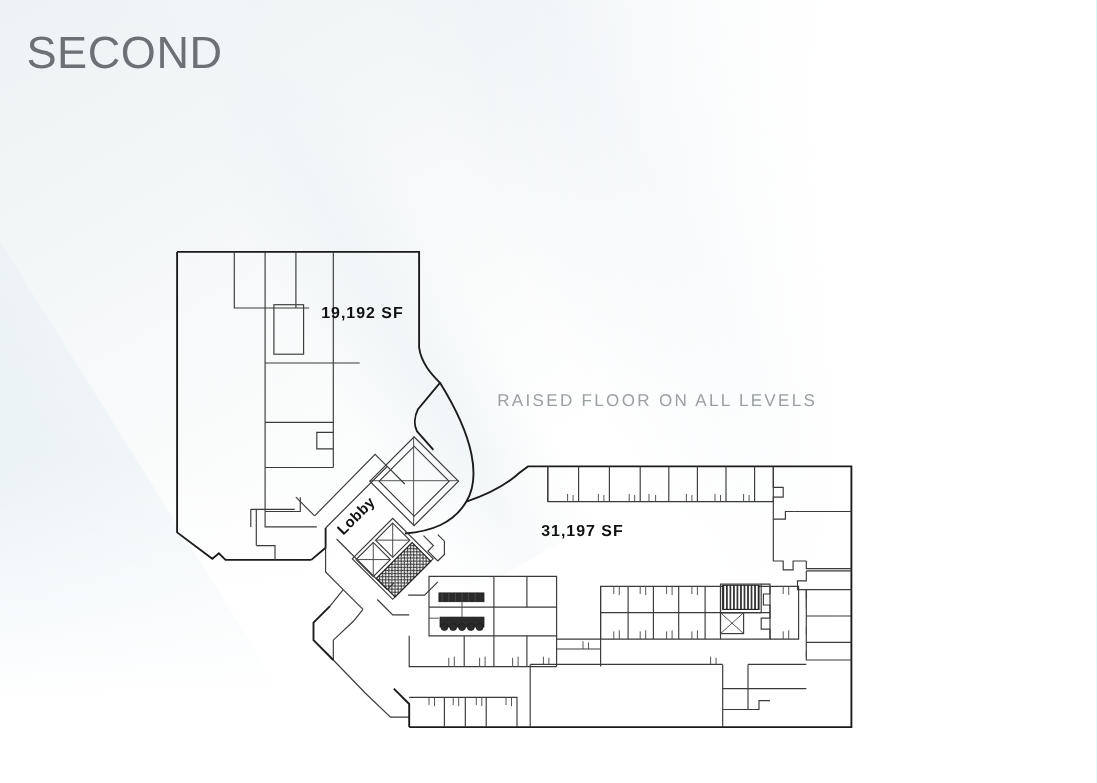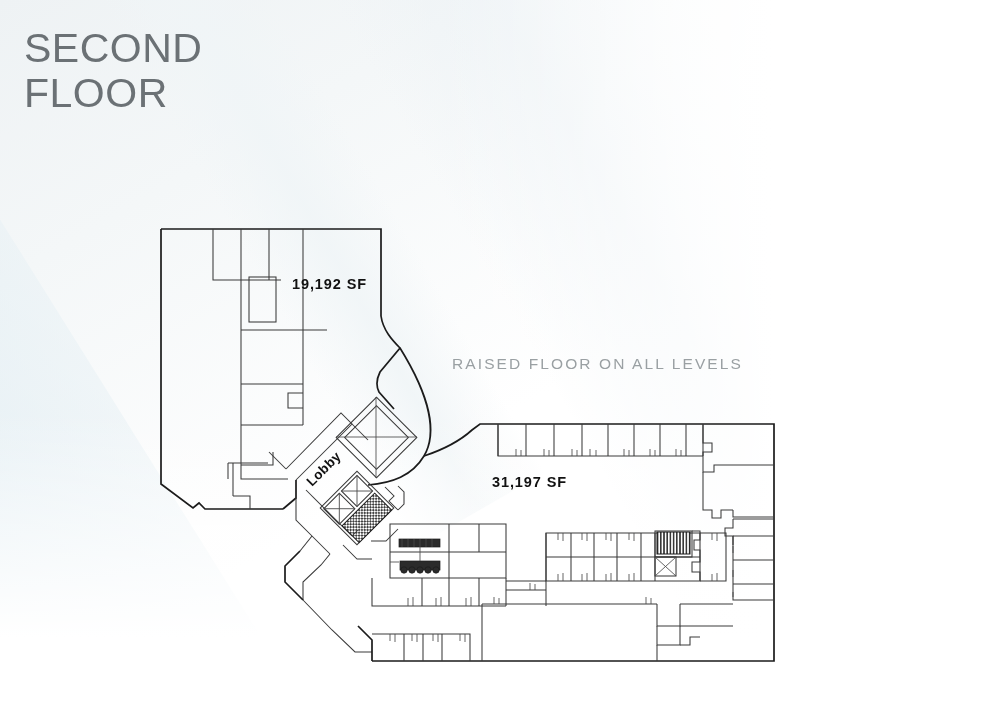--- a/index.html
+++ b/index.html
@@ -156,21 +156,20 @@
   <div id="bg-base"></div>
   <div class="bg-band" id="bg-band-a"></div>
   <div class="bg-band" id="bg-band-c"></div>
   <div class="bg-band" id="bg-band-d"></div>
   <div class="bg-band" id="bg-band-b"></div>
   <div id="bg-fade-bottom"></div>
   <div id="bg-fade-right"></div>
 
   <div id="title-block">
     <div class="title-line">SECOND</div>
-    <div class="title-line">FLOOR</div>
   </div>
 
   <svg id="plan-svg" viewBox="0 0 997 712">
     <defs>
       <pattern id="crossHatch" width="4" height="4" patternUnits="userSpaceOnUse">
         <rect width="4" height="4" fill="#ffffff"></rect>
         <path d="M0,0 L4,4 M4,0 L0,4" stroke="#2a2a2a" stroke-width=".9"></path>
       </pattern>
       <pattern id="stairHatch" width="3.2" height="3.2" patternUnits="userSpaceOnUse">
         <rect width="3.2" height="3.2" fill="#ffffff"></rect>

